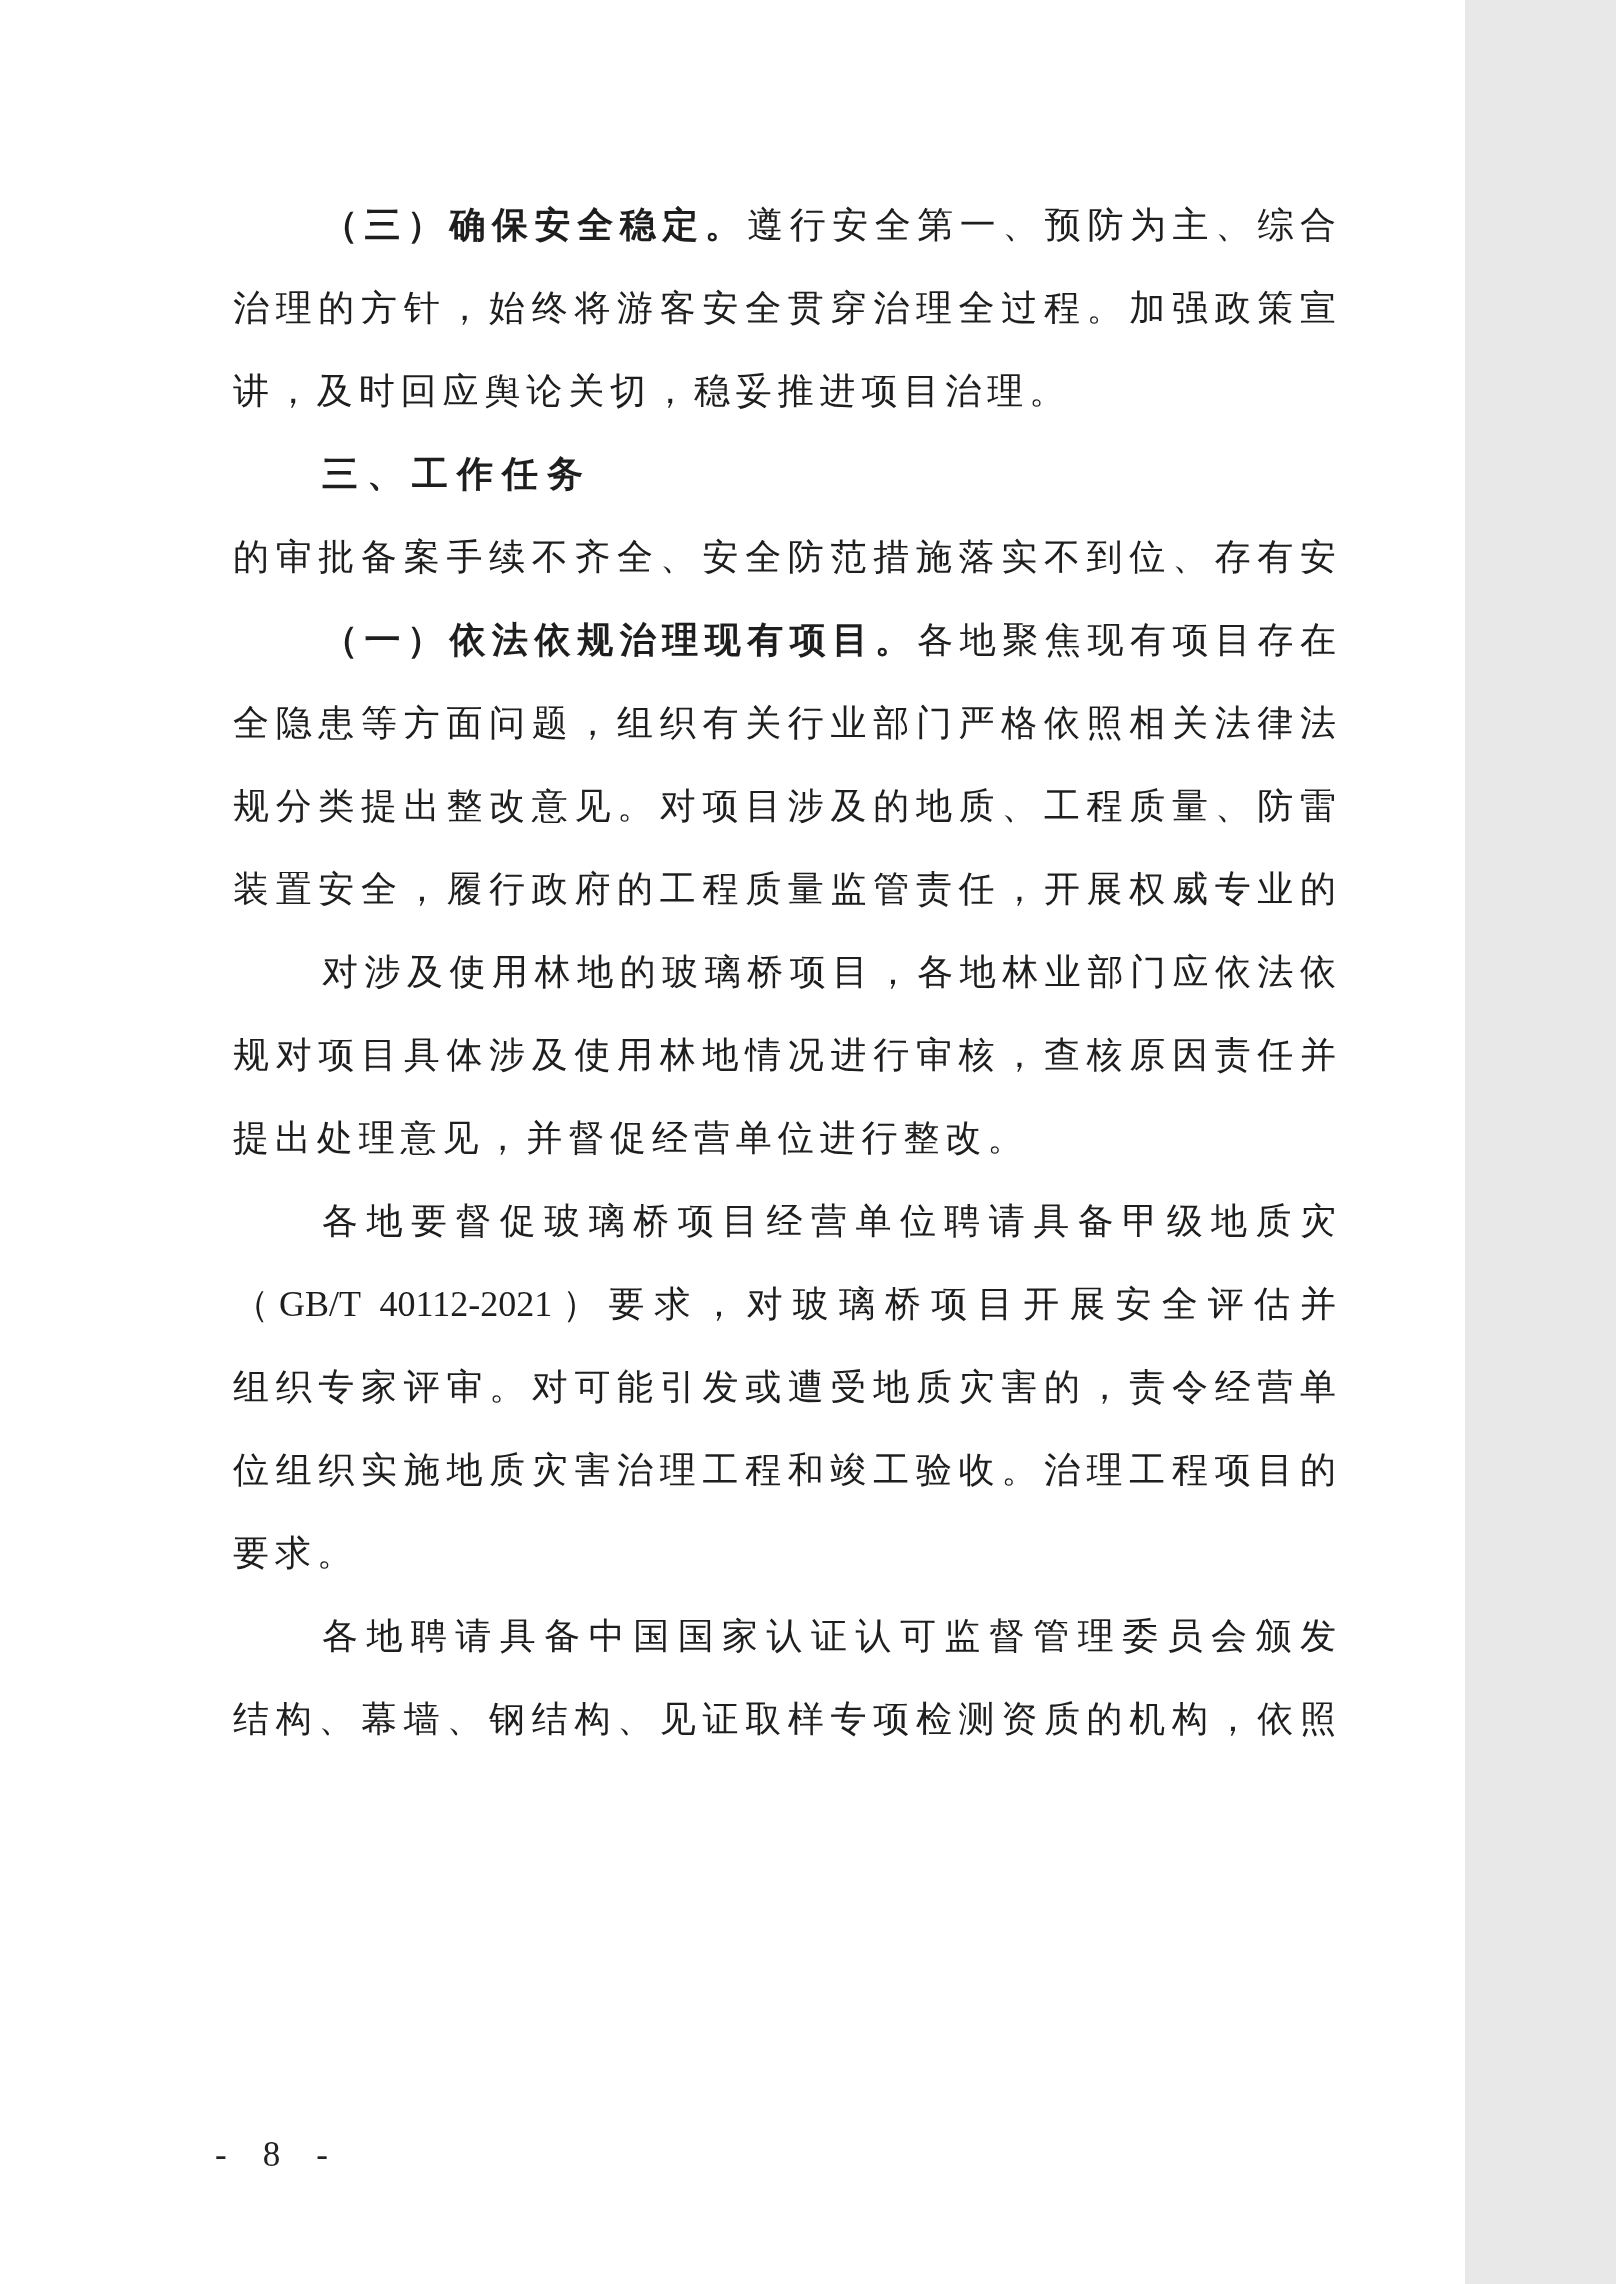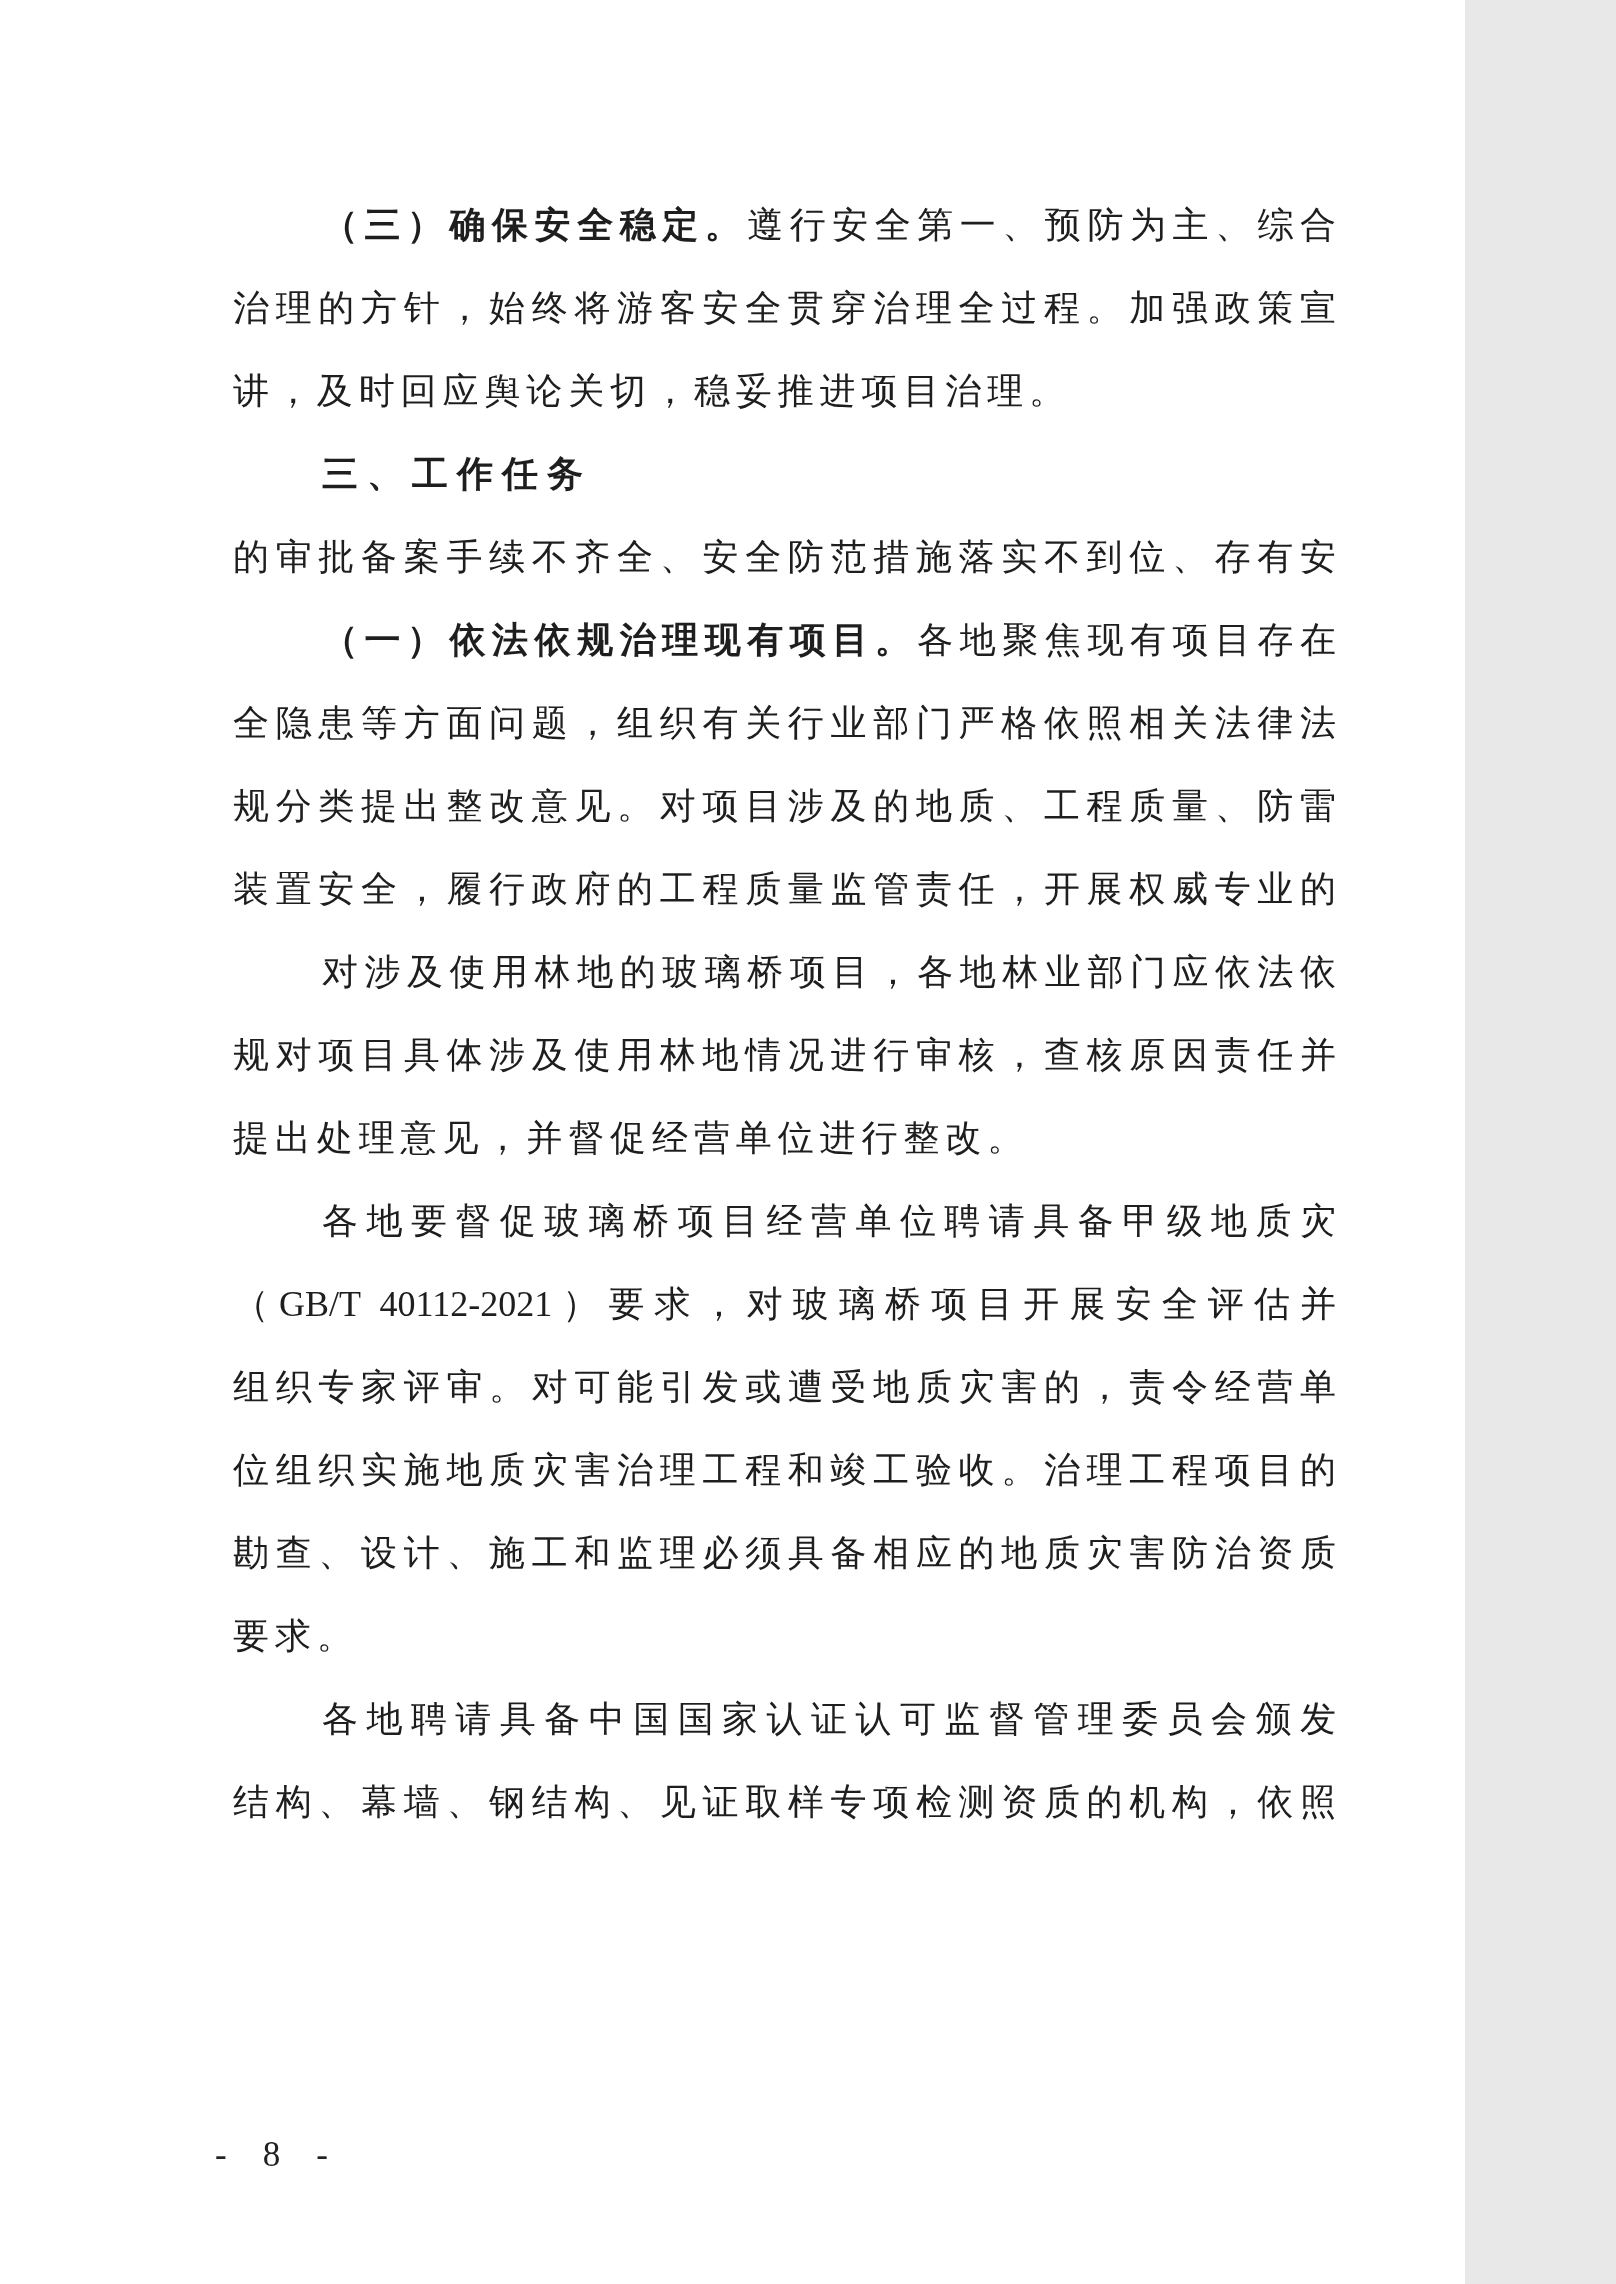--- a/index.html
+++ b/index.html
@@ -60,20 +60,19 @@
       <div class="line justify"><span>全隐患等方面问题，组织有关行业部门严格依照相关法律法</span></div>
       <div class="line justify"><span>规分类提出整改意见。对项目涉及的地质、工程质量、防雷</span></div>
       <div class="line justify"><span>装置安全，履行政府的工程质量监管责任，开展权威专业的</span></div>
       <div class="line indent justify"><span>对涉及使用林地的玻璃桥项目，各地林业部门应依法依</span></div>
       <div class="line justify"><span>规对项目具体涉及使用林地情况进行审核，查核原因责任并</span></div>
       <div class="line leftend"><span>提出处理意见，并督促经营单位进行整改。</span></div>
       <div class="line indent justify"><span>各地要督促玻璃桥项目经营单位聘请具备甲级地质灾</span></div>
       <div class="line justify"><span>（GB/T 40112-2021）要求，对玻璃桥项目开展安全评估并</span></div>
       <div class="line justify"><span>组织专家评审。对可能引发或遭受地质灾害的，责令经营单</span></div>
       <div class="line justify"><span>位组织实施地质灾害治理工程和竣工验收。治理工程项目的</span></div>
-      <div class="line justify"><span>勘查、设计、施工和监理必须具备相应的地质灾害防治资质</span></div>
       <div class="line leftend"><span>要求。</span></div>
       <div class="line indent justify"><span>各地聘请具备中国国家认证认可监督管理委员会颁发</span></div>
       <div class="line justify"><span>结构、幕墙、钢结构、见证取样专项检测资质的机构，依照</span></div>
     </div>
   <div class="footer">- 8 -</div>
 </div>
 
 
 </body></html>

